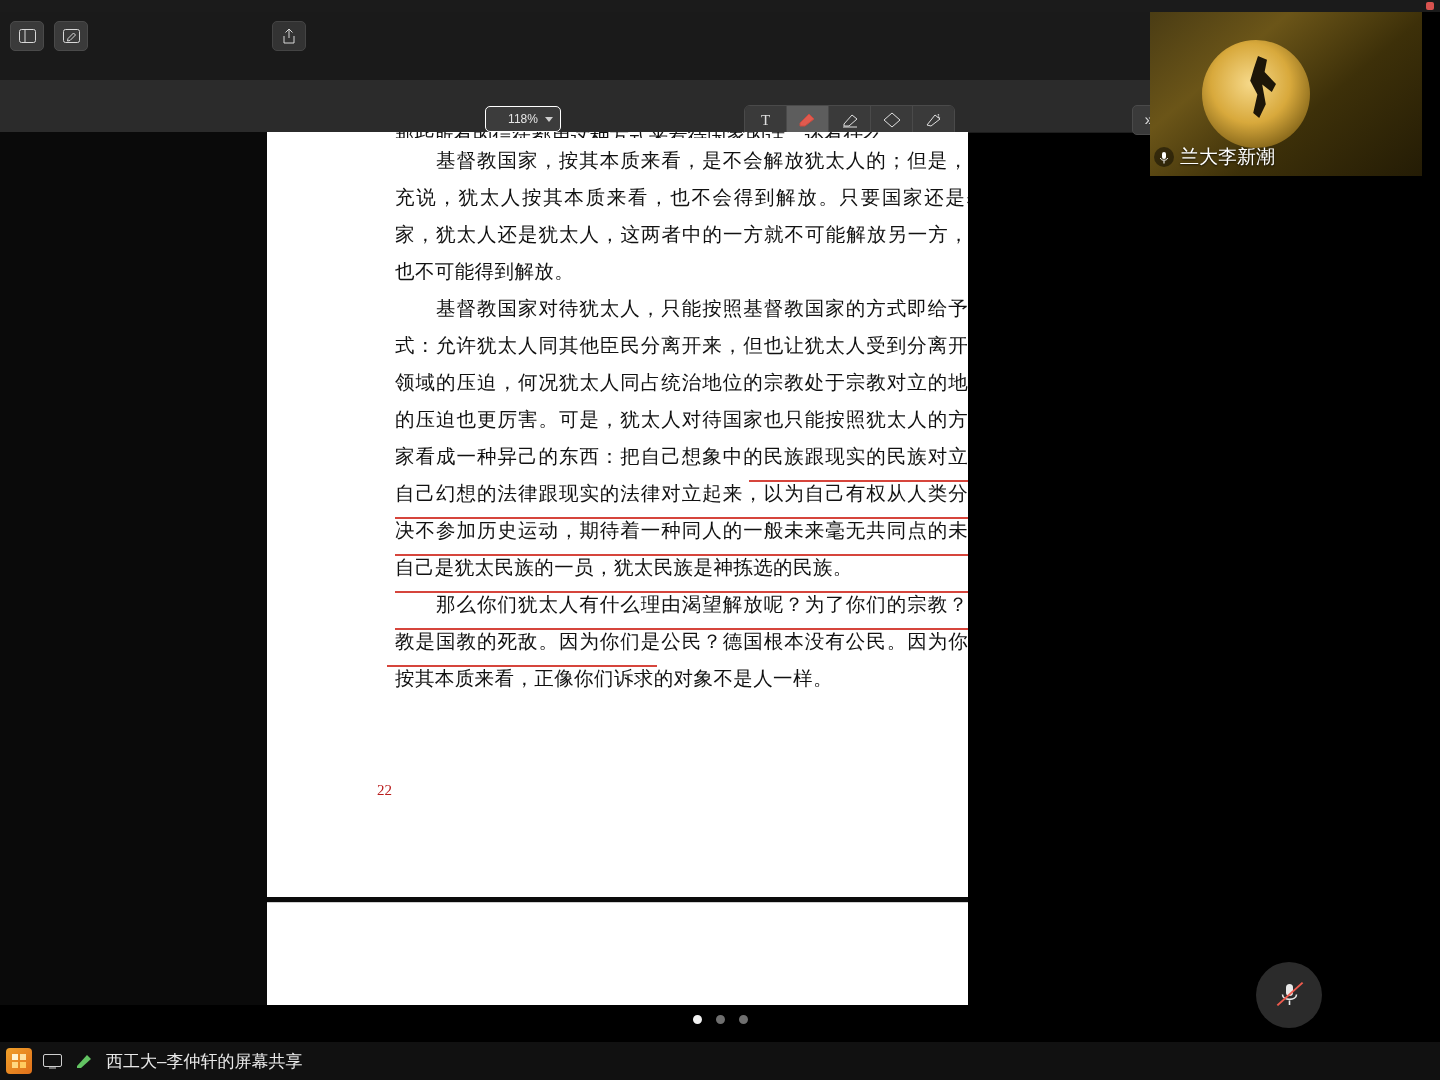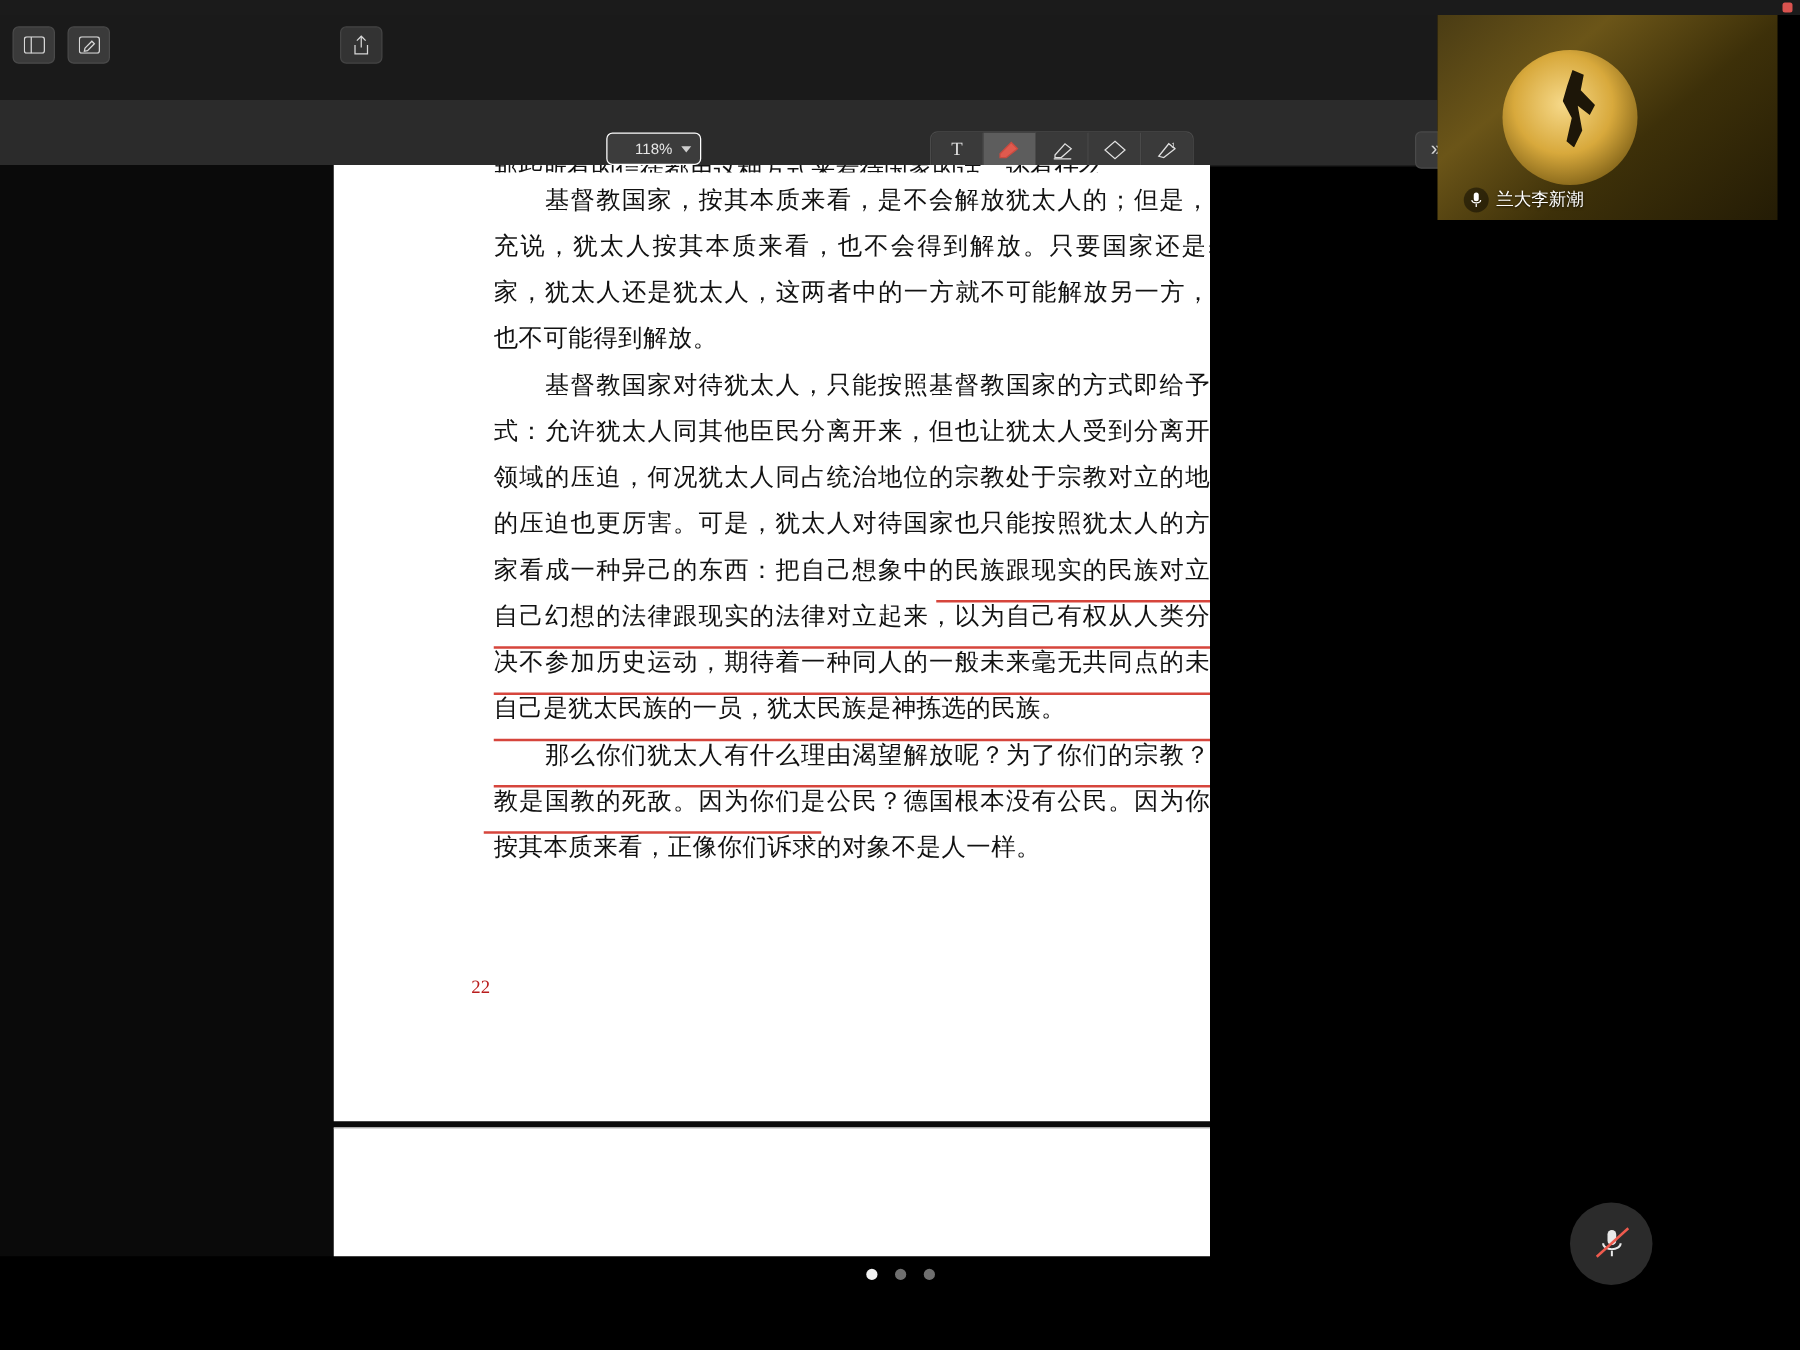--- a/index.html
+++ b/index.html
@@ -242,28 +242,27 @@
   }
   .video-figure {
     position: absolute;
     left: 96px; top: 44px;
     width: 30px; height: 62px;
     background: #1d1608;
     clip-path: polygon(40% 0%, 70% 6%, 62% 26%, 100% 45%, 86% 58%, 54% 46%, 66% 78%, 44% 100%, 24% 92%, 38% 62%, 14% 40%, 26% 20%);
   }
   .video-name {
     position: absolute;
-    left: 21px; bottom: 6px;
+    left: 4px; bottom: 6px;
     display: flex;
     align-items: center;
     gap: 6px;
     color: #ffffff;
-    font-size: 14px;
+    font-size: 19px;
     text-shadow: 0 1px 2px rgba(0,0,0,0.8);
-    font-family: Liberation Mono, monospace;
   }
   .mic-glyph {
     display: inline-block;
     width: 20px; height: 20px;
     border-radius: 50%;
     background: rgba(0,0,0,0.45);
     color: #fff;
     font-size: 12px;
     text-align: center;
     line-height: 20px;
@@ -460,14 +459,36 @@
     <div class="mute-icon">
       <svg width="20" height="26" viewBox="0 0 20 26" aria-hidden="true">
         <rect x="7" y="2" width="7" height="12" rx="3.5" fill="#e9e9e9"></rect>
         <path d="M3.5 12.5 C3.5 19 17.5 19 17.5 12.5" stroke="#e9e9e9" stroke-width="1.6" fill="none"></path>
         <line x1="10.5" y1="18.5" x2="10.5" y2="23" stroke="#e9e9e9" stroke-width="1.6"></line>
       </svg>
       <span class="mute-slash"></span>
     </div>
   </div>
 
+  <div class="taskbar">
+    <div class="tb-app-icon">
+      <svg width="16" height="16" viewBox="0 0 16 16" aria-hidden="true">
+        <rect x="1" y="1" width="6" height="6" fill="#fff3d0"></rect>
+        <rect x="9" y="1" width="6" height="6" fill="#ffe1a0"></rect>
+        <rect x="1" y="9" width="6" height="6" fill="#ffd780"></rect>
+        <rect x="9" y="9" width="6" height="6" fill="#ffcb60"></rect>
+      </svg>
+    </div>
+    <div class="tb-mini-icon">
+      <svg width="19" height="15" viewBox="0 0 19 15" aria-hidden="true">
+        <rect x="0.5" y="0.5" width="18" height="12" rx="1.5" fill="none" stroke="#cfcfcf"></rect>
+        <line x1="6" y1="14" x2="13" y2="14" stroke="#cfcfcf"></line>
+      </svg>
+    </div>
+    <div class="tb-mini-icon green-pen">
+      <svg width="18" height="16" viewBox="0 0 18 16" aria-hidden="true">
+        <path d="M2 13 L12 2 L16 6 L6 15 L2 15 Z" fill="#63c463"></path>
+      </svg>
+    </div>
+    <div class="tb-share-label">西工大–李仲轩的屏幕共享</div>
+  </div>
 
 </div>
 
 </body></html>

